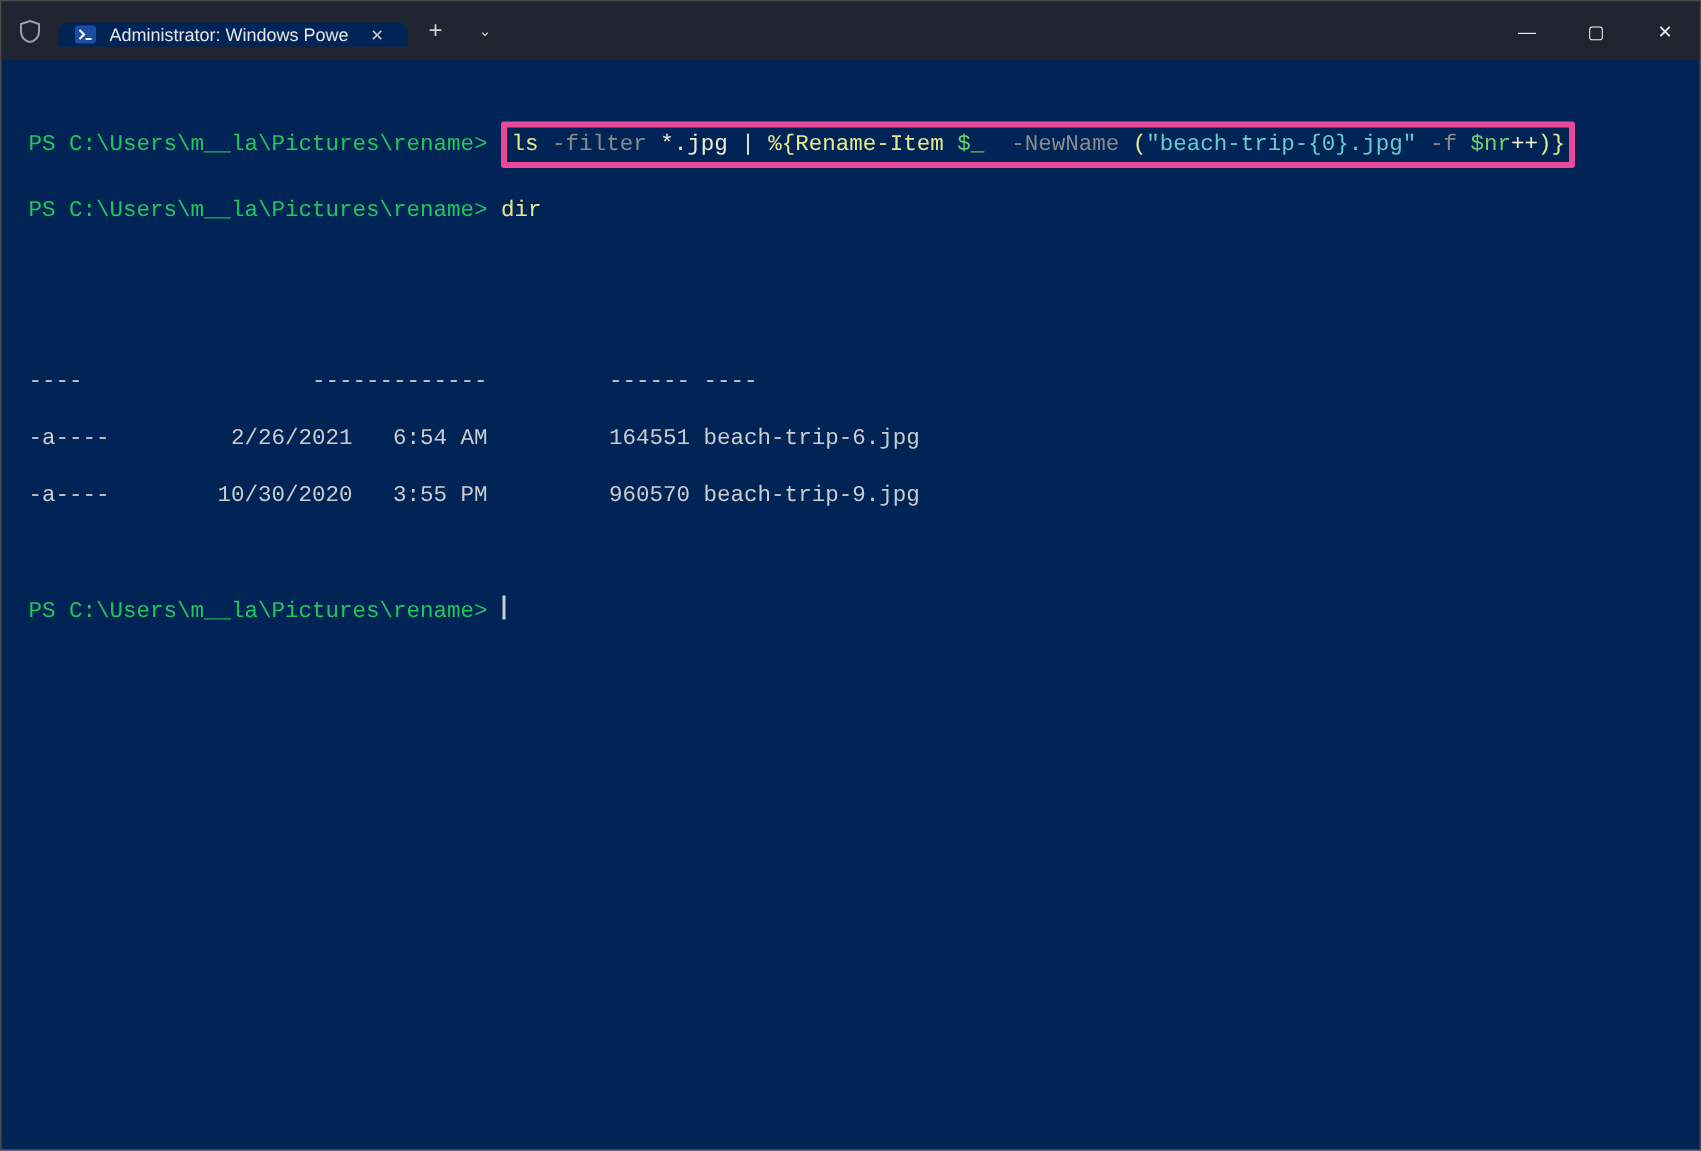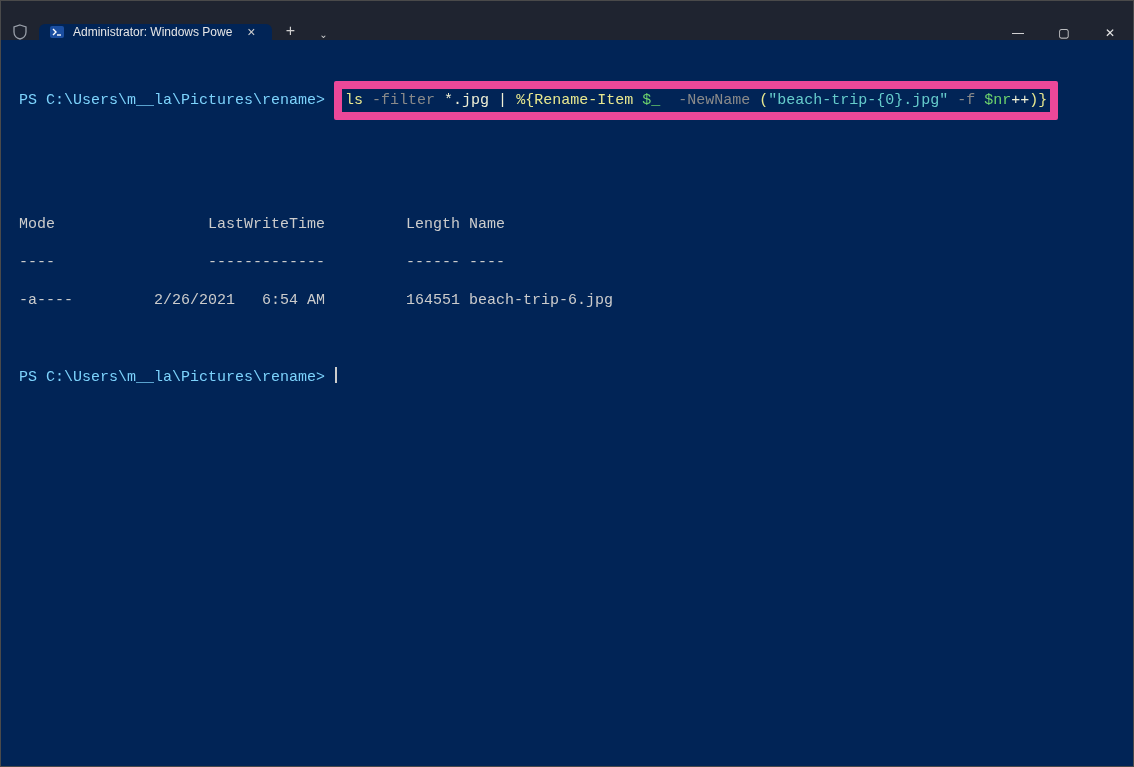--- a/index.html
+++ b/index.html
@@ -7,21 +7,21 @@
   .window {
     width: 1134px; height: 767px;
     background: #012456;
     border: 1px solid #4a4a4a;
     display: flex; flex-direction: column;
   }
   .titlebar {
     height: 39px;
     background: #1f2430;
     display: flex;
-    align-items: flex-end;
+    align-items: center;
     user-select: none;
   }
   .shield-slot {
     width: 38px; display: flex; align-items: center; justify-content: center;
   }
   .tab {
     display: flex; align-items: center;
     background: #012456;
     padding: 0 10px 0 10px;
     gap: 8px;
@@ -52,23 +52,23 @@
   .terminal {
     flex:1;
     padding: 22px 18px 18px 18px;
     font-size: 15px;
     line-height: 19px;
     color: #cccccc;
     white-space: pre;
     position: relative;
   }
   .line { display:block; }
-  .prompt { color:#7dd3fc; }
+  .prompt { color:#22c55e; }
   .hl-box {
-    border: 8px solid #ec4899;
+    border: 4px solid #ec4899;
     border-radius: 2px;
     padding: 2px 3px;
     display: inline-block;
   }
   .c-white { color: #f1f1d6; }
   .c-gray  { color: #8a8a8a; }
   .c-yellow{ color: #e8e88f; }
   .c-green { color: #6dd36d; }
   .c-cyan  { color: #66cccc; }
   .header-row { color:#cccccc; }
@@ -105,25 +105,26 @@
     <div class="newtab">+</div>
     <div class="dropdown-btn">⌄</div>
     <div class="spacer"></div>
     <div class="winbtn">—</div>
     <div class="winbtn">▢</div>
     <div class="winbtn close">✕</div>
   </div>
 
   <div class="terminal">
 <span class="line"><span class="prompt">PS C:\Users\m__la\Pictures\rename&gt; </span><span class="hl-box"><span class="c-yellow">ls </span><span class="c-gray">-filter </span><span class="c-white">*.jpg </span><span class="c-white">| </span><span class="c-yellow">%{</span><span class="c-yellow">Rename-Item </span><span class="c-green">$_ </span><span class="c-gray"> -NewName </span><span class="c-yellow">(</span><span class="c-cyan">"beach-trip-{0}.jpg"</span><span class="c-gray"> -f </span><span class="c-green">$nr</span><span class="c-white">++</span><span class="c-yellow">)</span><span class="c-yellow">}</span></span></span>
+<span class="line"><span class="prompt">PS C:\Users\m__la\Pictures\rename&gt; </span><span class="c-yellow">dir</span></span>
 <span class="line"></span>
 <span class="line"></span>
 <span class="line"></span>
 <span class="line"></span>
-<span class="line header-row">Mode                 LastWriteTime         Length Name</span>
 <span class="line header-row">----                 -------------         ------ ----</span>
 <span class="line">-a----         2/26/2021   6:54 AM         164551 beach-trip-6.jpg</span>
+<span class="line">-a----        10/30/2020   3:55 PM         960570 beach-trip-9.jpg</span>
 <span class="line"></span>
 <span class="line"></span>
 <span class="line"><span class="prompt">PS C:\Users\m__la\Pictures\rename&gt; </span><span class="cursor"></span></span>
   </div>
 
 </div>
 
 </body></html>

